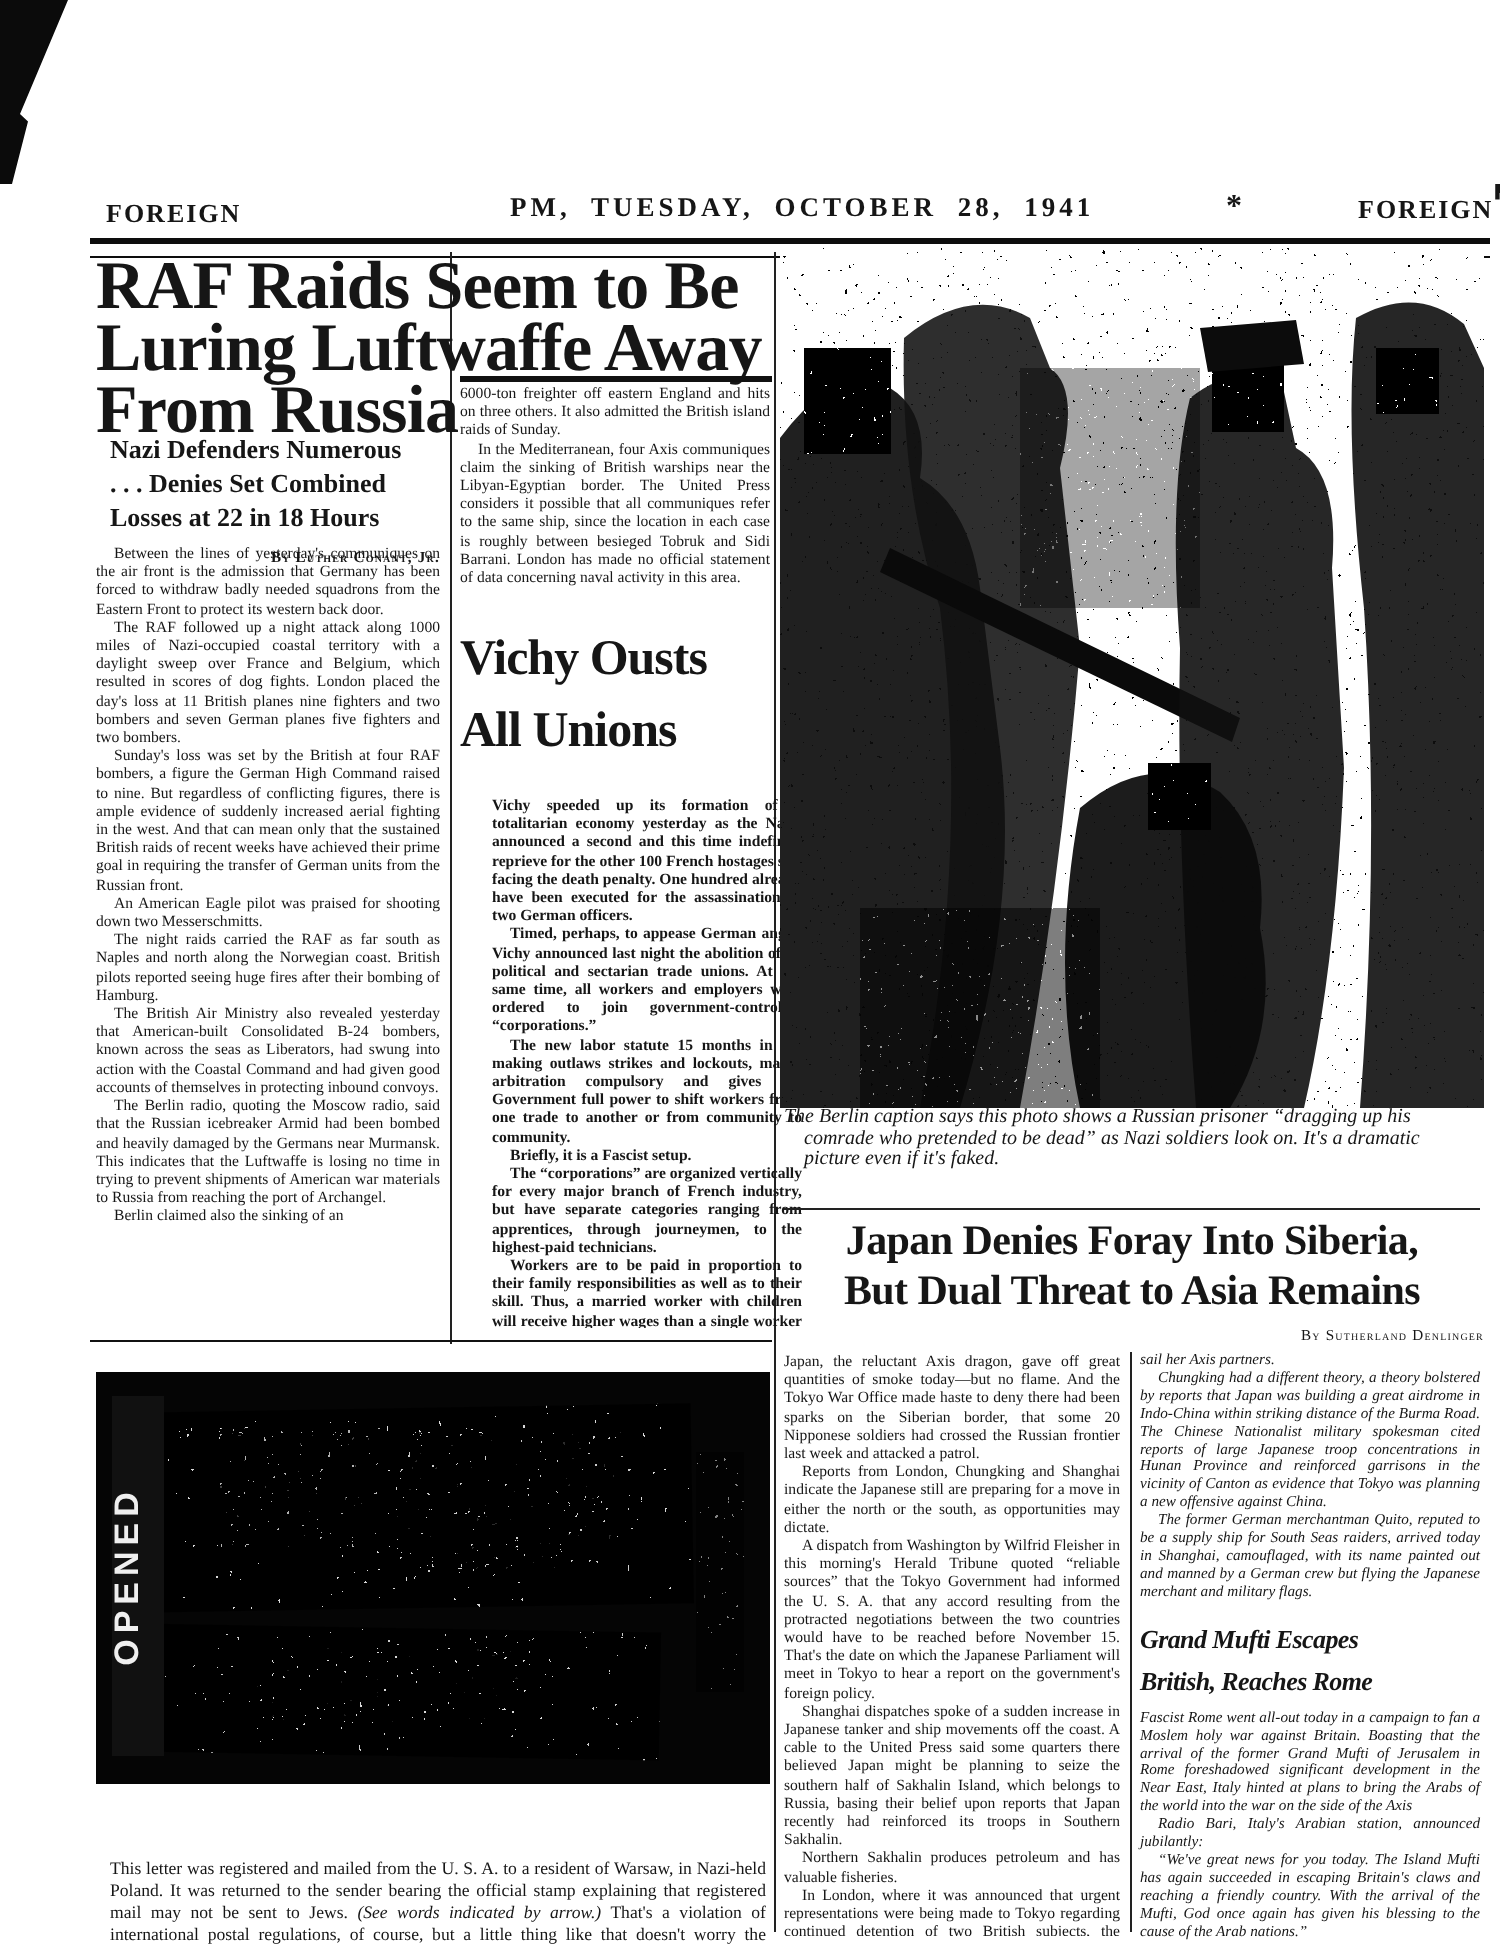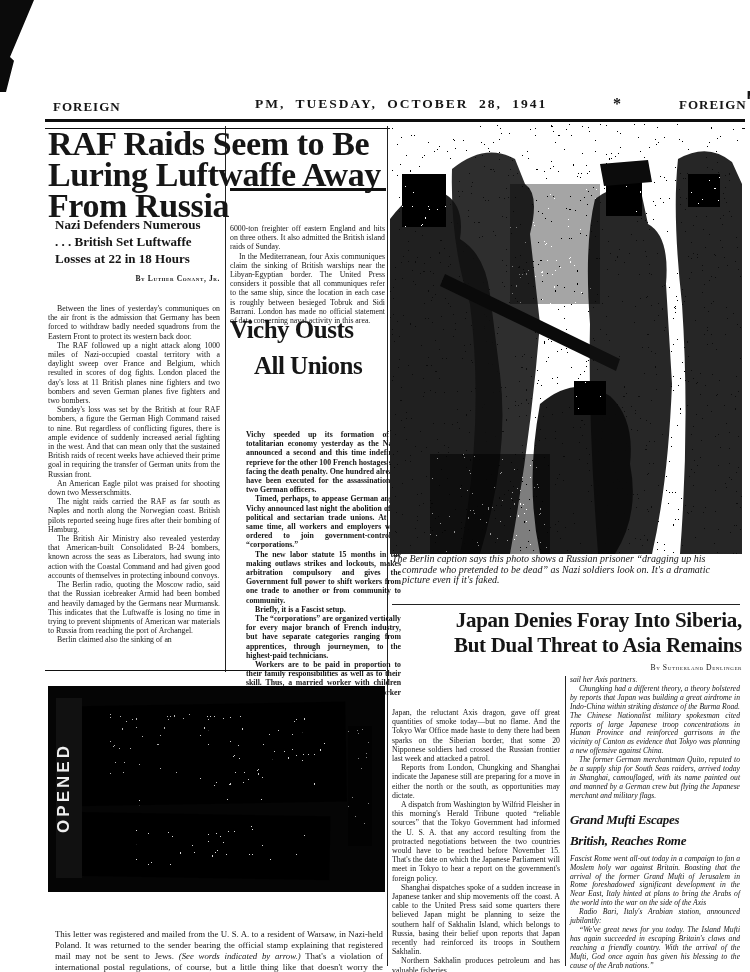--- a/index.html
+++ b/index.html
@@ -22,38 +22,38 @@
   .hdr-page-number{left:700px;top:-8px;font-size:33px;font-family:"DejaVu Serif",serif;}
   .double-rule{left:45px;top:119px;width:700px;height:6px;
     border-top:3px solid #0d0d0d;border-bottom:1.5px solid #0d0d0d;}
   
   .vrule{width:1px;background:#222;}
   
   .raf-headline{left:48px;top:128px;width:338px;font-size:34px;line-height:31px;
     font-weight:bold;letter-spacing:-0.4px;}
   .raf-subhead{left:55px;top:216px;width:165px;font-size:13px;line-height:17px;font-weight:bold;}
   .byline{font-size:7.6px;letter-spacing:0.6px;text-align:right;font-variant:small-caps;margin:3px 0 2px 0;}
-  .bodycol{font-size:7.8px;line-height:9.2px;text-align:justify;overflow:hidden;margin-top:32px;}
+  .bodycol{font-size:7.8px;line-height:9.2px;text-align:justify;overflow:hidden;}
   .bodycol p{margin:0;text-indent:9px;}
   .bodycol p.noindent{text-indent:0;}
   .raf-col1{left:48px;top:272px;width:172px;height:388px;}
   .col2{left:230px;top:192px;width:155px;}
   .col2-topbar{left:230px;top:188px;width:156px;height:3px;background:#111;}
   .vichy-headline{left:230px;top:312px;width:156px;font-size:25px;line-height:36px;
     font-weight:bold;letter-spacing:-0.5px;}
-  .vichy-headline .l2{text-align:center;}
+  .vichy-headline .l2{text-align:left;}
   .vichy-body{left:246px;top:398px;width:155px;height:266px;font-weight:bold;}
   .left-bottom-rule{left:45px;top:670px;width:341px;height:1px;background:#111;}
   
   .photo-soldiers{left:390px;top:124px;width:352px;height:430px;background:#e8e8e8;}
   .photo-caption{left:392px;top:554px;width:348px;font-size:10px;line-height:10.5px;font-style:italic;}
   .photo-caption .hang{padding-left:10px;}
   .caption-rule{left:392px;top:604px;width:348px;height:1px;background:#222;}
   
-  .japan-headline{left:390px;top:608px;width:352px;text-align:right;font-size:21px;
+  .japan-headline{left:390px;top:608px;width:352px;text-align:center;font-size:21px;
     line-height:25px;font-weight:bold;letter-spacing:-0.3px;}
   .japan-byline{left:390px;top:660px;width:352px;}
   .japan-col1{left:392px;top:676px;width:168px;height:292px;}
   .japan-col2{left:570px;top:676px;width:170px;height:292px;}
   .japan-col2 .bodyblock{font-size:7.6px;line-height:8.9px;text-align:justify;font-style:italic;}
   .japan-col2 .bodyblock p{margin:0;text-indent:9px;}
   .japan-col2 .bodyblock p.noindent{text-indent:0;}
   .mufti-headline{font-size:13px;line-height:21px;font-weight:bold;letter-spacing:-0.3px;
     margin:8px 0 4px 0;font-style:italic;}
   
@@ -77,21 +77,21 @@
 <div class="abs double-rule"></div>
 
 <div class="abs vrule" style="left:225px;top:126px;height:546px;"></div>
 <div class="abs vrule" style="left:387px;top:126px;height:840px;"></div>
 <div class="abs vrule" style="left:565px;top:676px;height:290px;"></div>
 
 <div class="abs raf-headline">RAF Raids Seem to Be Luring Luftwaffe Away From Russia</div>
 
 <div class="abs raf-subhead">
   <div>Nazi Defenders Numerous</div>
-  <div>. . . British Set Luftwaffe</div>
+  <div>. . . Denies Set Combined</div>
   <div>Losses at 22 in 18 Hours</div>
   <div class="byline">By Luther Conant, Jr.</div>
 </div>
 
 <div class="abs bodycol raf-col1">
   <p>Between the lines of yesterday's communiques on the air front is the admission that Germany has been forced to withdraw badly needed squadrons from the Eastern Front to protect its western back door.</p>
   <p>The RAF followed up a night attack along 1000 miles of Nazi-occupied coastal territory with a daylight sweep over France and Belgium, which resulted in scores of dog fights. London placed the day's loss at 11 British planes nine fighters and two bombers and seven German planes five fighters and two bombers.</p>
   <p>Sunday's loss was set by the British at four RAF bombers, a figure the German High Command raised to nine. But regardless of conflicting figures, there is ample evidence of suddenly increased aerial fighting in the west. And that can mean only that the sustained British raids of recent weeks have achieved their prime goal in requiring the transfer of German units from the Russian front.</p>
   <p>An American Eagle pilot was praised for shooting down two Messerschmitts.</p>
   <p>The night raids carried the RAF as far south as Naples and north along the Norwegian coast. British pilots reported seeing huge fires after their bombing of Hamburg.</p>

